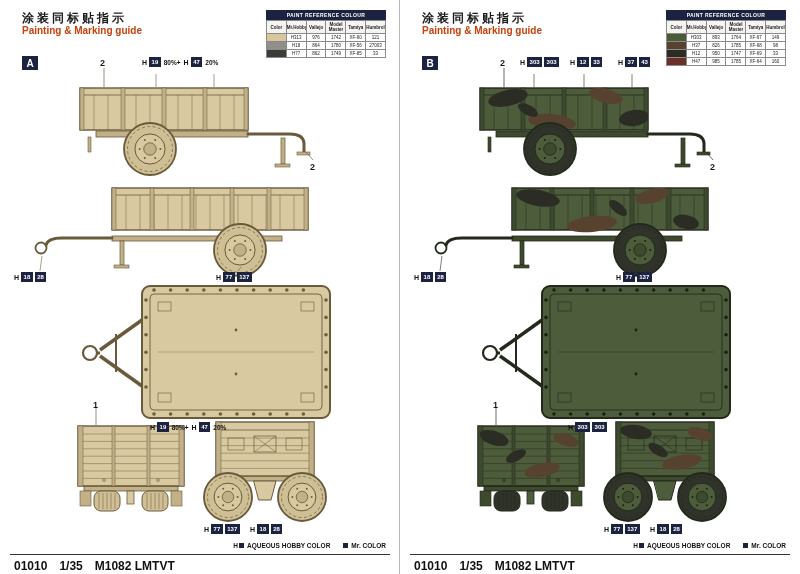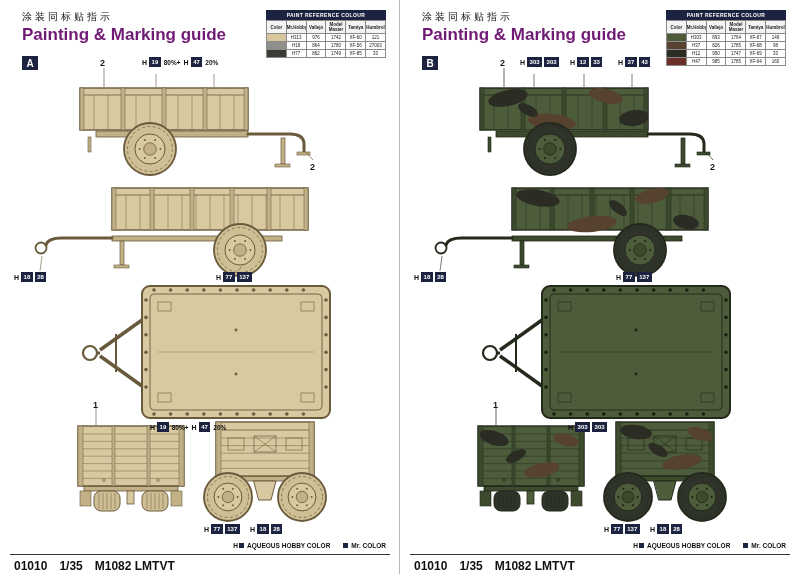--- a/index.html
+++ b/index.html
@@ -1,21 +1,21 @@
 <!DOCTYPE html>
 <html><head>
 <meta charset="utf-8">
 <style>
   *{margin:0;padding:0;box-sizing:border-box}
   html,body{background:#ffffff}
   .page{position:relative;width:800px;height:574px;background:#fff;font-family:"Liberation Sans",sans-serif;overflow:hidden}
   .panel{position:absolute;top:0;width:400px;height:574px}
   .divider{position:absolute;left:399px;top:0;width:1px;height:574px;background:#b8b8b8}
-  .cn-title{position:absolute;left:22px;top:10px;font-size:10px;font-weight:normal;letter-spacing:3px;color:#1a1a1a}
-  .en-title{position:absolute;left:22px;top:25px;font-size:17px;font-weight:bold;color:#701a75}
+  .cn-title{position:absolute;left:22px;top:10px;font-size:12px;font-weight:bold;letter-spacing:3px;color:#1a1a1a}
+  .en-title{position:absolute;left:22px;top:25px;font-size:10px;font-weight:bold;color:#c2410c}
   .badge{position:absolute;left:22px;top:56px;width:16px;height:14px;background:#1c2340;color:#fff;font-size:10px;font-weight:bold;display:flex;align-items:center;justify-content:center}
   .ptable-host{position:absolute;right:14px;top:10px;width:120px}
   .pt-title{background:#1c2340;color:#fff;font-size:5px;font-weight:bold;text-align:center;padding:2px 0;letter-spacing:.4px}
   .ptable-host table{width:100%;border-collapse:collapse;table-layout:fixed}
   .ptable-host th,.ptable-host td{border:.5px solid #8a8a8a;font-size:4.5px;text-align:center;color:#222;padding:1px 0;height:8px;overflow:hidden;font-weight:normal}
   .ptable-host th{font-weight:bold;background:#f4f4f2}
   .views{position:absolute;left:0;top:0;width:400px;height:574px}
   .views svg{position:absolute;left:0;top:0}
   .plabel{position:absolute;font-size:9px;font-weight:bold;color:#1a1a1a}
   .callout{position:absolute;display:flex;align-items:center;gap:2px;white-space:nowrap}

